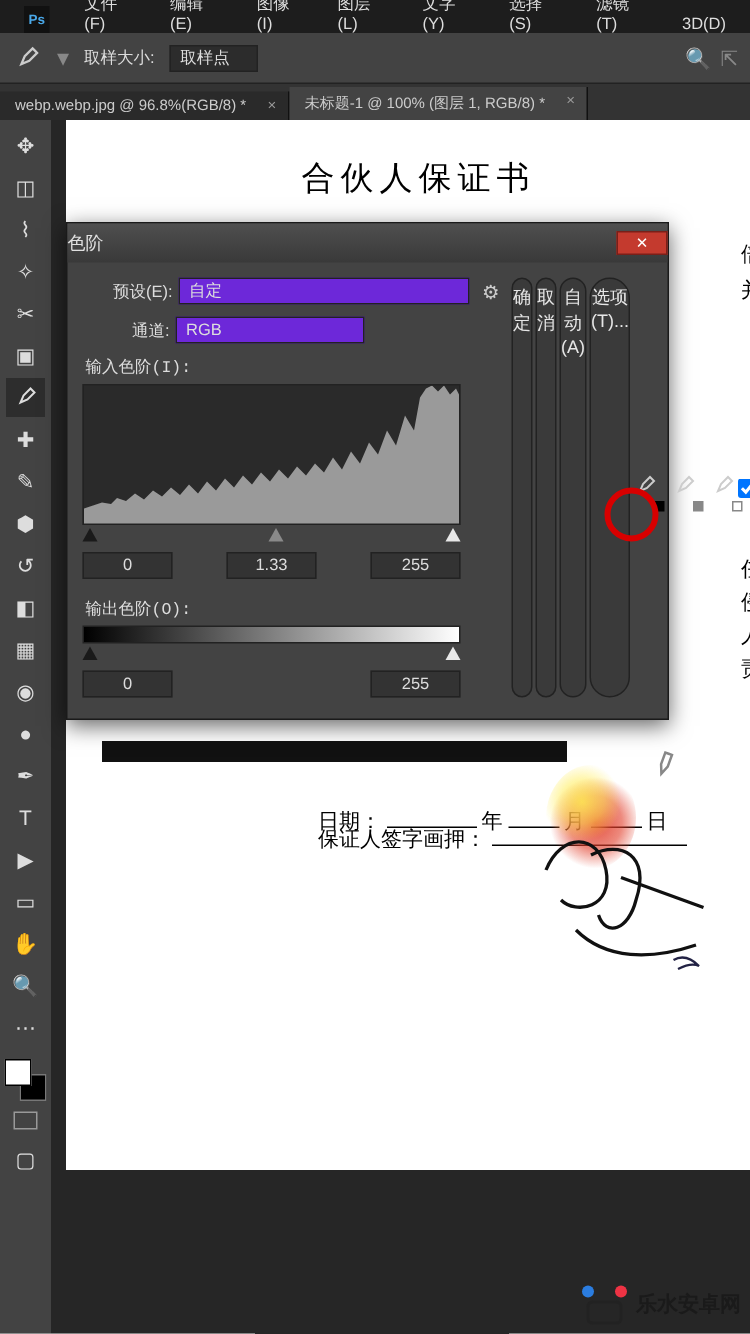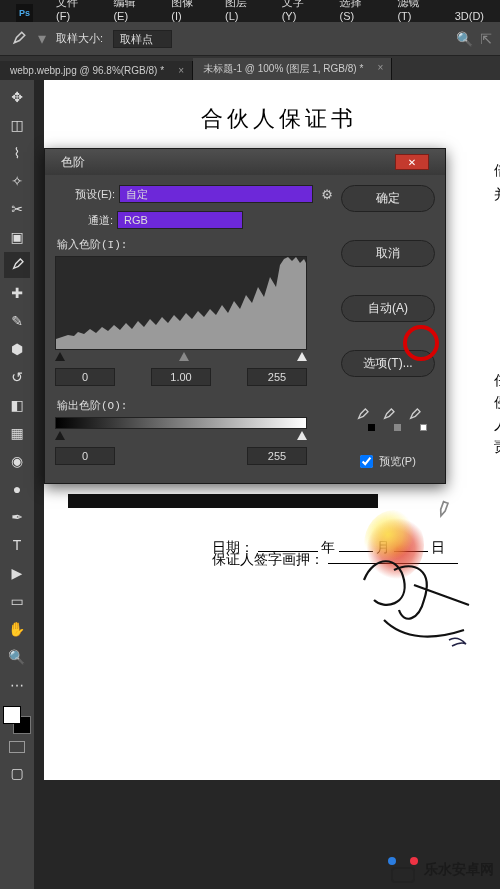--- a/index.html
+++ b/index.html
@@ -39,25 +39,25 @@
   .doc-field { position:absolute; font-size:14px; font-family:"SimSun",serif; }
   .underline { display:inline-block; border-bottom:1px solid #000; height:14px; vertical-align:baseline; }
 
   .sig-area { position:absolute; left:310px; top:420px; width:130px; height:140px; }
   .fingerprint { position:absolute; width:60px; height:70px; background: radial-gradient(circle at 40% 35%, rgba(255,236,80,0.85) 0%, rgba(255,236,80,0.5) 25%, rgba(255,236,80,0) 45%), radial-gradient(circle at 55% 55%, rgba(225,60,40,0.9) 0%, rgba(225,60,40,0.6) 35%, rgba(225,60,40,0) 60%); border-radius:50%; }
   .signature { position:absolute; left:0; top:50px; }
   .drop2 { position:absolute; left:80px; top:0; color:#888; font-size:18px; transform:rotate(-25deg); }
 
   
   .dialog { position:absolute; left:44px; top:148px; width:402px; background:#434343; border:1px solid #1a1a1a; box-shadow:0 4px 14px rgba(0,0,0,0.6); }
-  .dlg-title { background: linear-gradient(#4f4f4f,#393939); height:26px; display:flex; align-items:center; padding:0 16px; color:#e0e0e0; font-size:12px; }
+  .dlg-title { background: linear-gradient(#4f4f4f,#393939); height:26px; display:flex; align-items:center; padding:0 0; color:#e0e0e0; font-size:12px; }
   .dlg-title .closebtn { margin-left:auto; width:34px; height:16px; background:#c43a2e; border:1px solid #7a1f18; display:flex; align-items:center; justify-content:center; color:#fff; font-size:10px; }
   .dlg-body { display:flex; padding:10px 10px 14px 10px; gap:8px; }
   .dlg-left { flex:1; }
-  .dlg-right { width:94px; display:flex; flex-direction:column; gap:28px; align-items:stretch; }
+  .dlg-right { width:94px; display:flex; flex-direction:row; gap:2px; align-items:stretch; }
 
   .row { display:flex; align-items:center; gap:4px; margin-bottom:8px; }
   .row .lab { color:#ddd; font-size:11px; width:60px; text-align:right; }
   .row select { flex:1; background:#6d28d9; color:#ddd; border:1px solid #222; font-size:11px; padding:2px 6px; appearance:none; }
   .gear { color:#ccc; font-size:13px; margin-left:4px; }
 
   .section-lab { color:#ddd; font-size:11px; margin:6px 0 4px 2px;font-family:Liberation Mono, monospace; }
   .histogram { width:252px; height:94px; background:#2a2a2a; border:1px solid #222; position:relative; overflow:hidden; }
   .sliders { width:252px; height:12px; position:relative; margin-top:2px; }
   .tri { position:absolute; top:0; width:0; height:0; border-left:5px solid transparent; border-right:5px solid transparent; }
@@ -232,21 +232,21 @@
           <polygon fill="#9a9a9a" points="0,94 0,82 6,80 12,78 18,79 22,75 28,77 34,72 40,76 46,70 52,74 58,68 64,73 70,66 76,72 82,64 88,70 94,62 100,68 106,60 112,66 118,58 124,64 130,56 136,62 142,54 148,60 154,52 160,58 166,48 172,56 178,44 184,52 190,38 196,46 202,30 208,40 214,20 220,30 224,8 228,2 232,0 236,4 240,0 244,6 248,2 252,10 252,94"></polygon>
         </svg>
       </div>
       <div class="sliders">
         <div class="tri black"></div>
         <div class="tri gray"></div>
         <div class="tri white"></div>
       </div>
       <div class="valrow">
         <div class="valbox">0</div>
-        <div class="valbox">1.00</div>
+        <div class="valbox">1.33</div>
         <div class="valbox">255</div>
       </div>
 
       <div class="section-lab" style="margin-top:12px">输出色阶(O):</div>
       <div class="gradient"></div>
       <div class="outsliders">
         <div class="tri black"></div>
         <div class="tri white"></div>
       </div>
       <div class="valrow">

